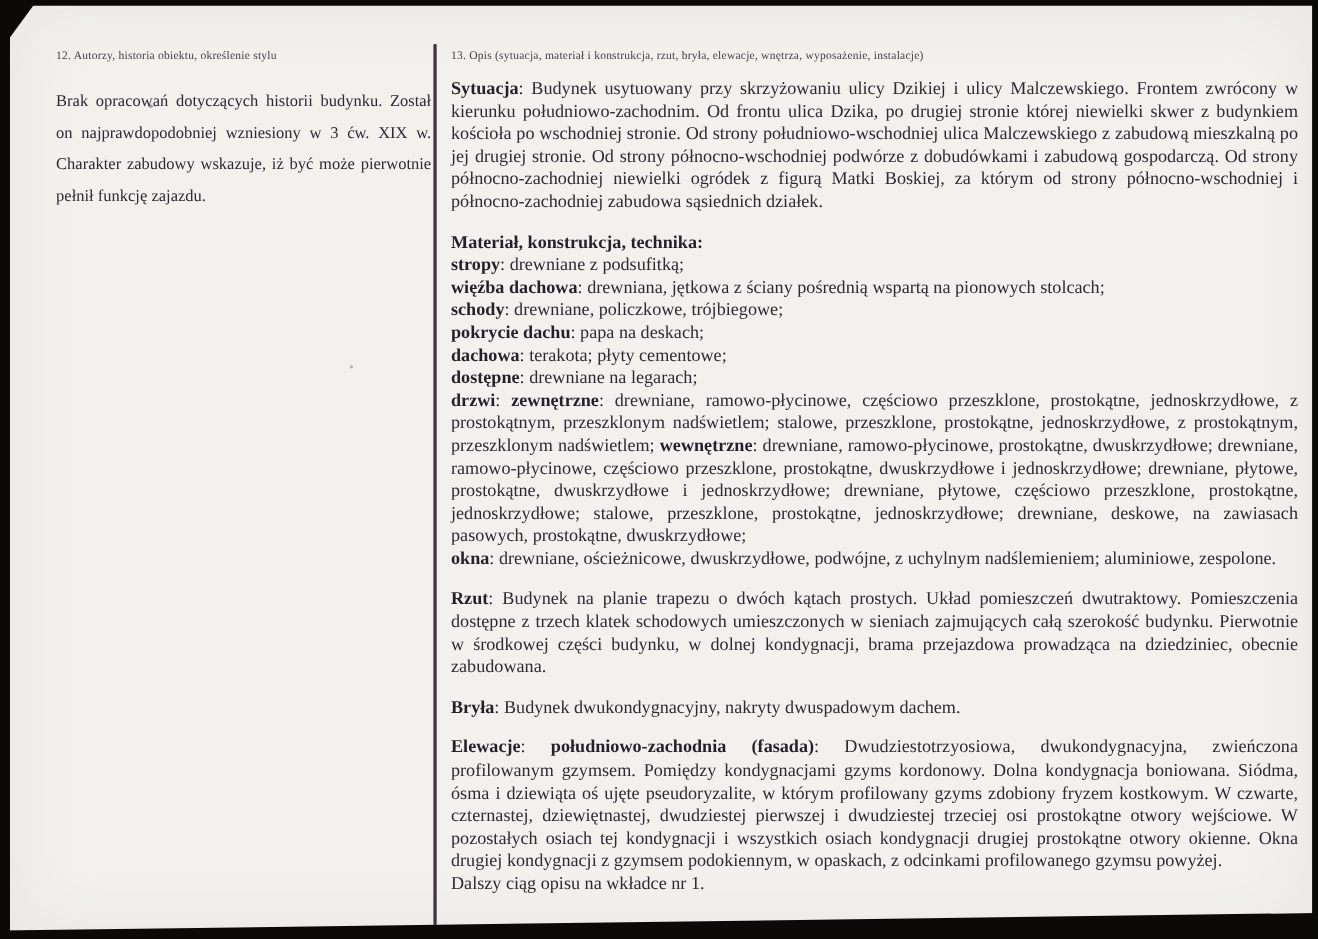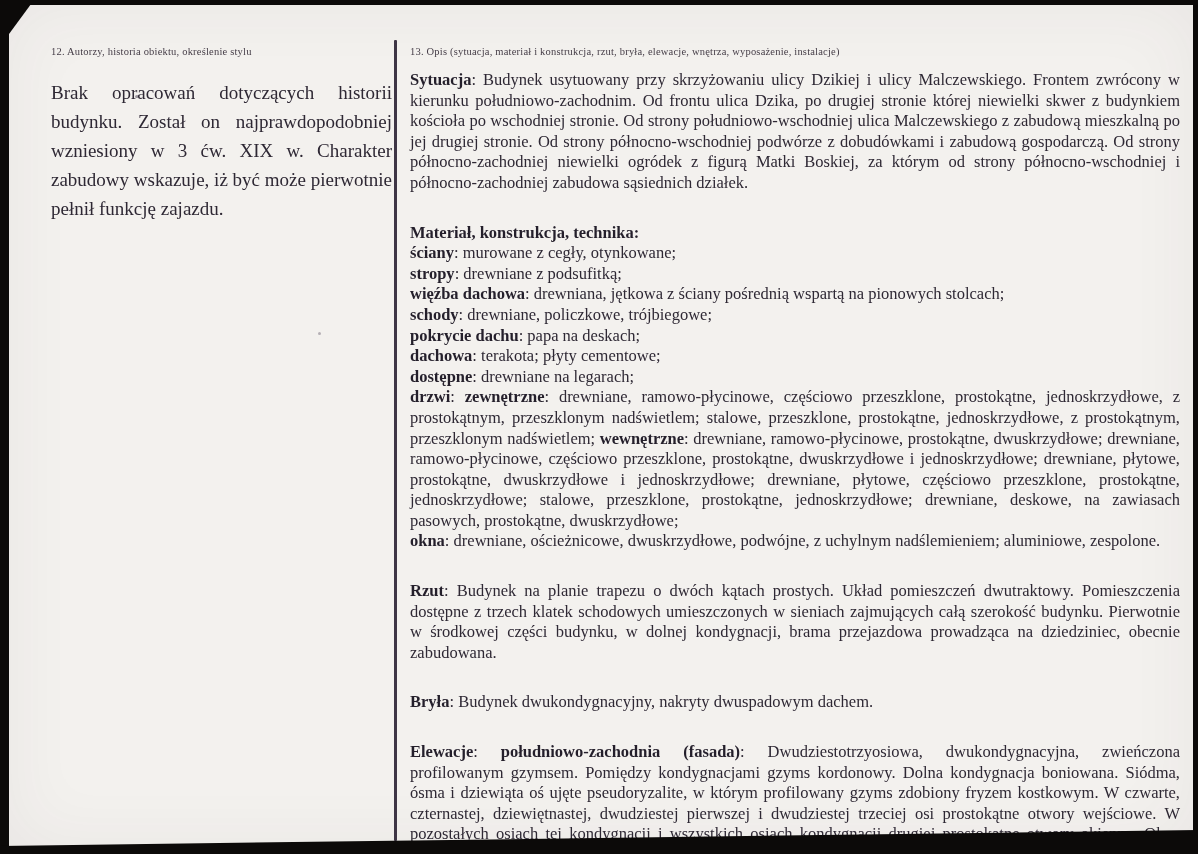--- a/index.html
+++ b/index.html
@@ -42,40 +42,40 @@
     color:#453d47;
     white-space:nowrap;
   }
   .col-left{
     position:absolute;
     left:42px;top:41px;
     width:341px;
   }
   .col-left .body{
     margin-top:21px;
-    font-size:19px;
+    font-size:15px;
     line-height:29px;
     text-align:justify;
     color:var(--ink);
   }
   .col-right{
     position:absolute;
     left:401px;top:41px;
     width:770px;
   }
   .blocks{margin-top:13px;}
   .para{
     margin:0;
     font-size:16.5px;
     line-height:20.6px;
     text-align:justify;
     color:var(--ink);
     font-family:Liberation Serif, serif;
   }
-  .para.gap{margin-top:29px;}
+  .para.gap{margin-top:16px;}
   .para .b{font-weight:bold;color:#241f2b;}
   .speck{
     position:absolute;
     background:#9a949c;
     border-radius:50%;
   }
   .speck.s1{left:126px;top:90px;width:4px;height:3px;}
   .speck.s2{left:309px;top:327px;width:3px;height:3px;opacity:.7;}
 </style>
 </head>
@@ -91,21 +91,20 @@
     <div class="col-left">
       <div class="field-label">12. Autorzy, historia obiektu, określenie stylu</div>
       <p class="body">Brak opracowań dotyczących historii budynku. Został on najprawdopodobniej wzniesiony w 3 ćw. XIX w. Charakter zabudowy wskazuje, iż być może pierwotnie pełnił funkcję zajazdu.</p>
     </div>
 
     <div class="col-right">
       <div class="field-label">13. Opis (sytuacja, materiał i konstrukcja, rzut, bryła, elewacje, wnętrza, wyposażenie, instalacje)</div>
       <div class="blocks">
           <p class="para"><span class="b">Sytuacja</span><span>: Budynek usytuowany przy skrzyżowaniu ulicy Dzikiej i ulicy Malczewskiego. Frontem zwrócony w kierunku południowo-zachodnim. Od frontu ulica Dzika, po drugiej stronie której niewielki skwer z budynkiem kościoła po wschodniej stronie. Od strony południowo-wschodniej ulica Malczewskiego z zabudową mieszkalną po jej drugiej stronie. Od strony północno-wschodniej podwórze z dobudówkami i zabudową gospodarczą. Od strony północno-zachodniej niewielki ogródek z figurą Matki Boskiej, za którym od strony północno-wschodniej i północno-zachodniej zabudowa sąsiednich działek.</span></p>
           <p class="para gap"><span class="b">Materiał, konstrukcja, technika:</span></p>
-          <p class="para"><span class="b">ściany</span><span>: murowane z cegły, otynkowane;</span></p>
           <p class="para"><span class="b">stropy</span><span>: drewniane z podsufitką;</span></p>
           <p class="para"><span class="b">więźba dachowa</span><span>: drewniana, jętkowa z ściany pośrednią wspartą na pionowych stolcach;</span></p>
           <p class="para"><span class="b">schody</span><span>: drewniane, policzkowe, trójbiegowe;</span></p>
           <p class="para"><span class="b">pokrycie dachu</span><span>: papa na deskach;</span></p>
           <p class="para"><span class="b">dachowa</span><span>: terakota; płyty cementowe;</span></p>
           <p class="para"><span class="b">dostępne</span><span>: drewniane na legarach;</span></p>
           <p class="para"><span class="b">drzwi</span><span>: </span><span class="b">zewnętrzne</span><span>: drewniane, ramowo-płycinowe, częściowo przeszklone, prostokątne, jednoskrzydłowe, z prostokątnym, przeszklonym nadświetlem; stalowe, przeszklone, prostokątne, jednoskrzydłowe, z prostokątnym, przeszklonym nadświetlem; </span><span class="b">wewnętrzne</span><span>: drewniane, ramowo-płycinowe, prostokątne, dwuskrzydłowe; drewniane, ramowo-płycinowe, częściowo przeszklone, prostokątne, dwuskrzydłowe i jednoskrzydłowe; drewniane, płytowe, prostokątne, dwuskrzydłowe i jednoskrzydłowe; drewniane, płytowe, częściowo przeszklone, prostokątne, jednoskrzydłowe; stalowe, przeszklone, prostokątne, jednoskrzydłowe; drewniane, deskowe, na zawiasach pasowych, prostokątne, dwuskrzydłowe;</span></p>
           <p class="para"><span class="b">okna</span><span>: drewniane, ościeżnicowe, dwuskrzydłowe, podwójne, z uchylnym nadślemieniem; aluminiowe, zespolone.</span></p>
           <p class="para gap"><span class="b">Rzut</span><span>: Budynek na planie trapezu o dwóch kątach prostych. Układ pomieszczeń dwutraktowy. Pomieszczenia dostępne z trzech klatek schodowych umieszczonych w sieniach zajmujących całą szerokość budynku. Pierwotnie w środkowej części budynku, w dolnej kondygnacji, brama przejazdowa prowadząca na dziedziniec, obecnie zabudowana.</span></p>
           <p class="para gap"><span class="b">Bryła</span><span>: Budynek dwukondygnacyjny, nakryty dwuspadowym dachem.</span></p>

